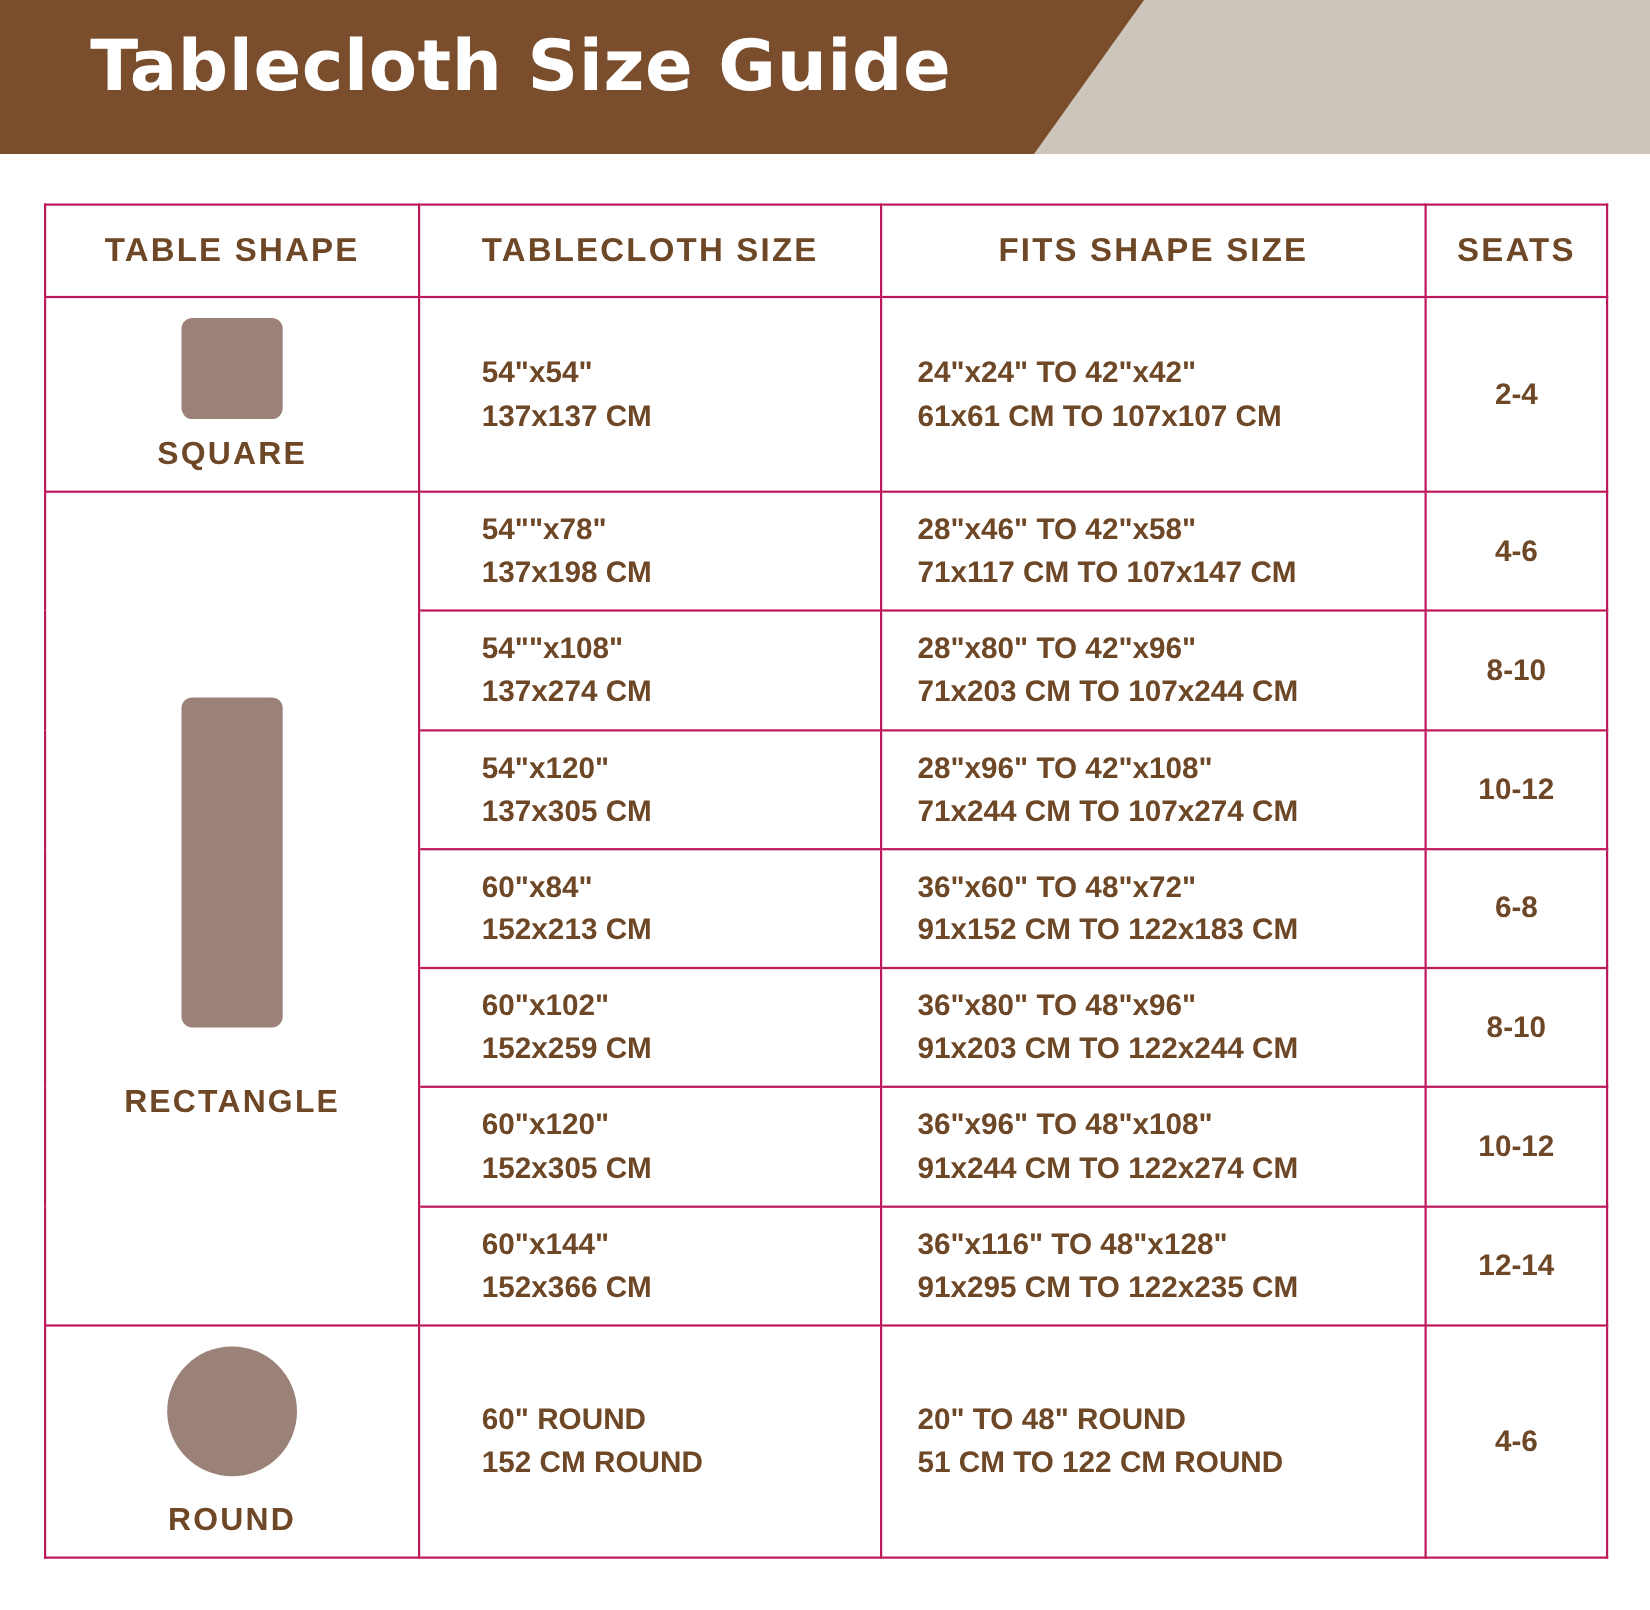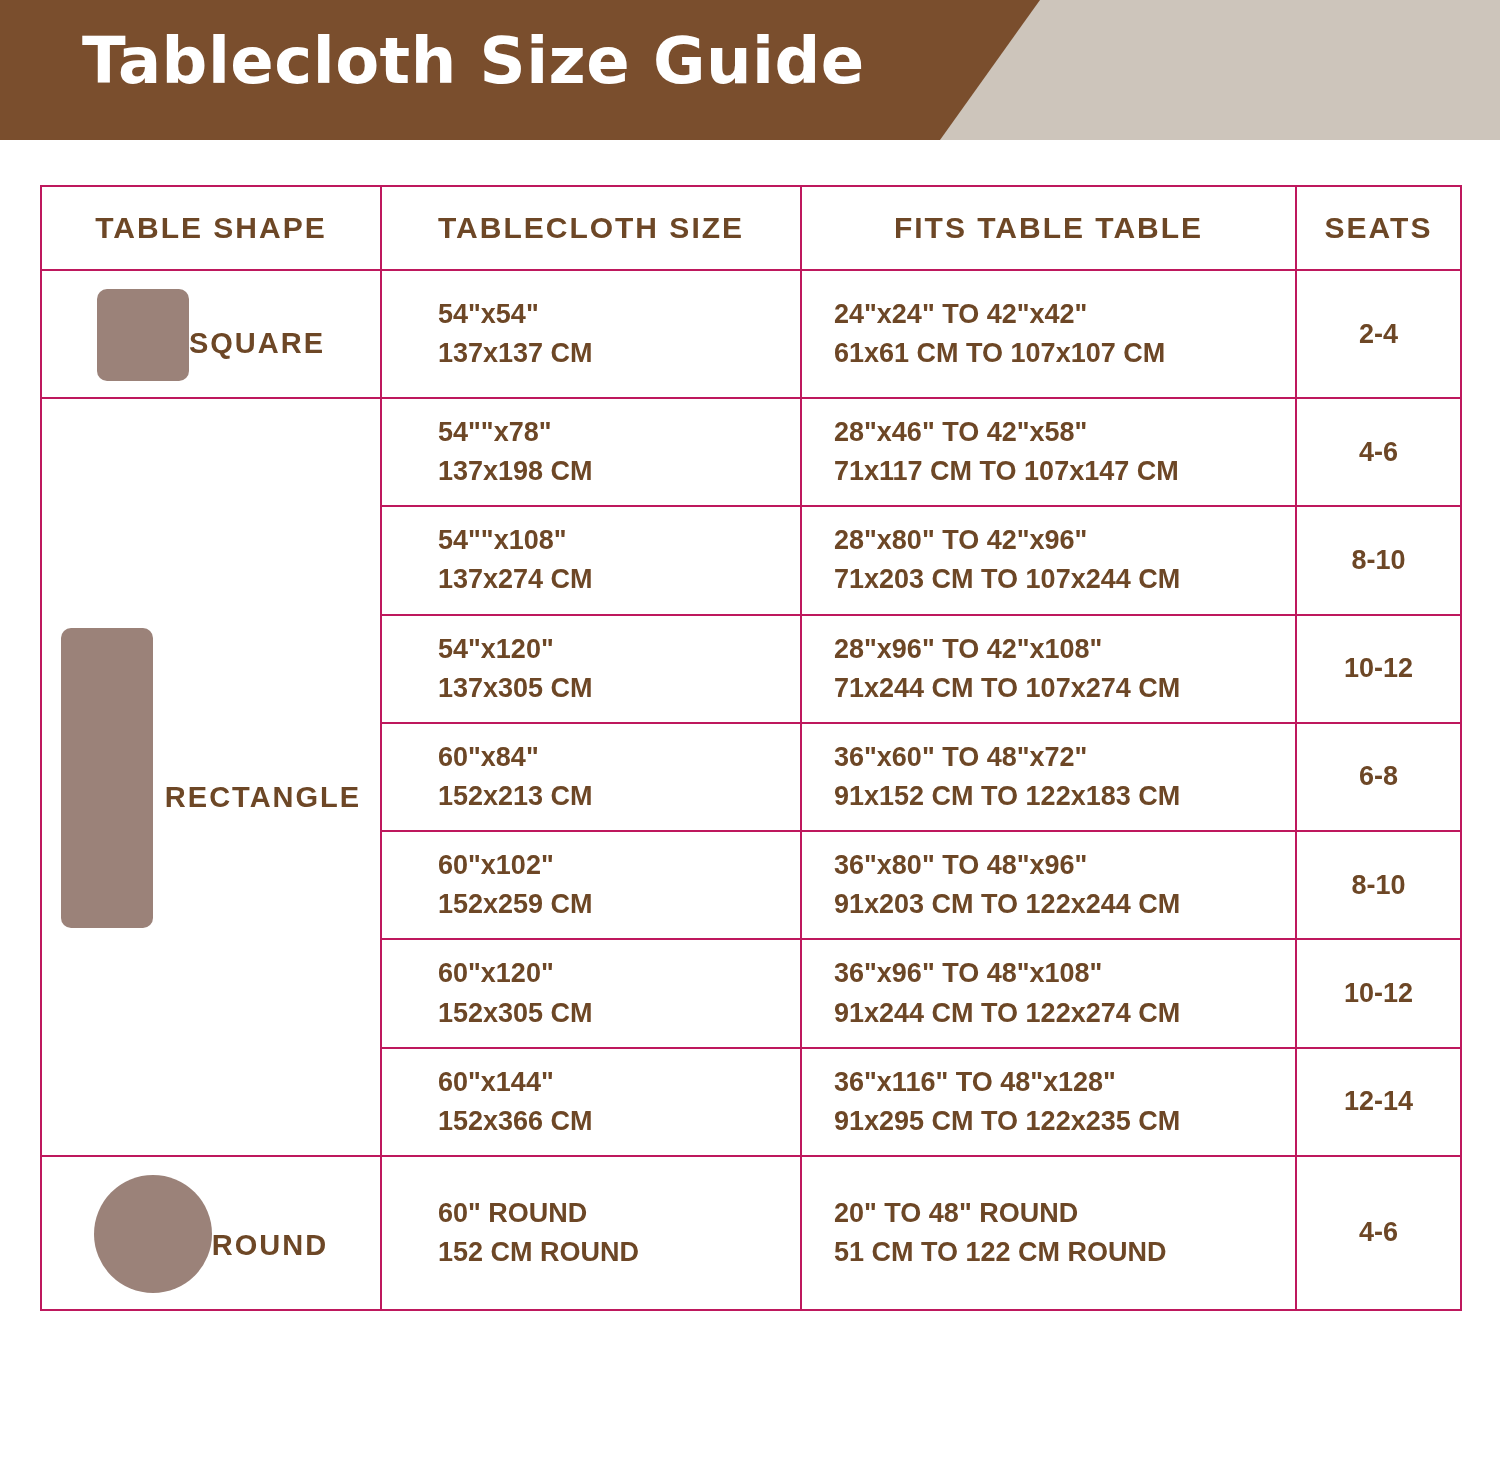--- a/index.html
+++ b/index.html
@@ -92,21 +92,21 @@
     font-weight: bold;
   }
 
   
   td.shape {
     text-align: center;
     padding: 18px 0 16px 0;
   }
   .shape-inner {
     display: flex;
-    flex-direction: row;
+    flex-direction: column;
     align-items: center;
     justify-content: center;
     text-align: right;
   }
   .swatch-square {
     width: 92px;
     height: 92px;
     background: #9b8279;
     border-radius: 10px;
   }
@@ -146,21 +146,21 @@
     <colgroup>
       <col class="c-shape">
       <col class="c-cloth">
       <col class="c-fits">
       <col class="c-seats">
     </colgroup>
     <thead>
       <tr>
         <th class="left-pad">TABLE SHAPE</th>
         <th>TABLECLOTH SIZE</th>
-        <th>FITS TABLE TABLE</th>
+        <th>FITS SHAPE SIZE</th>
         <th>SEATS</th>
       </tr>
     </thead>
     <tbody>
 
       <tr>
         <td class="shape" rowspan="1">
           <div class="shape-inner">
             <div class="swatch-square"></div>
             <div class="shape-label">SQUARE</div>

